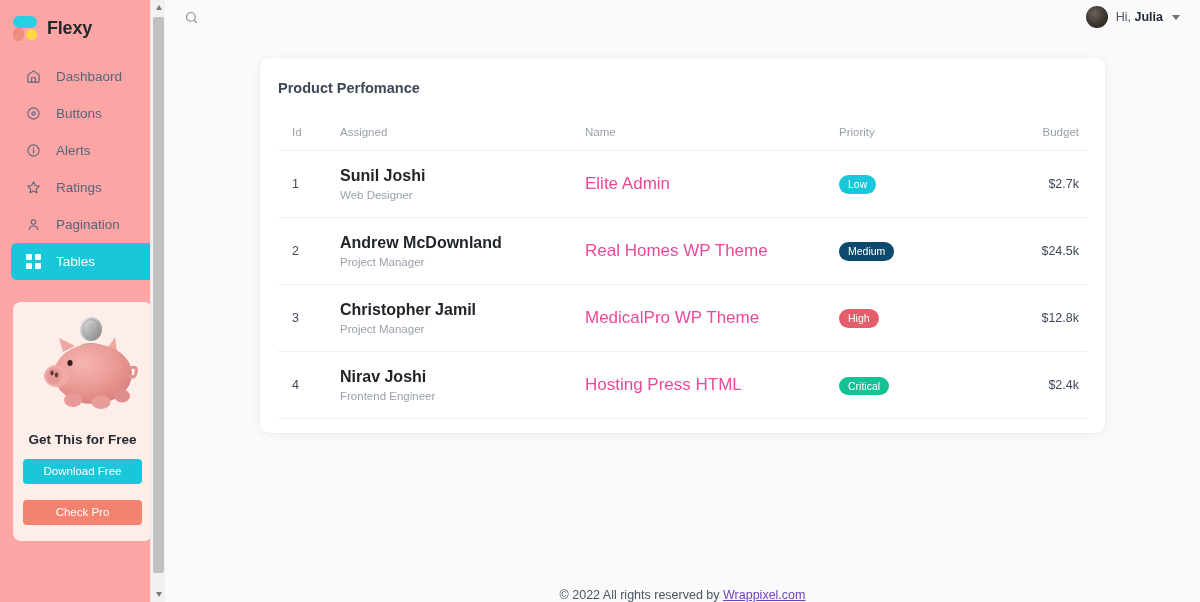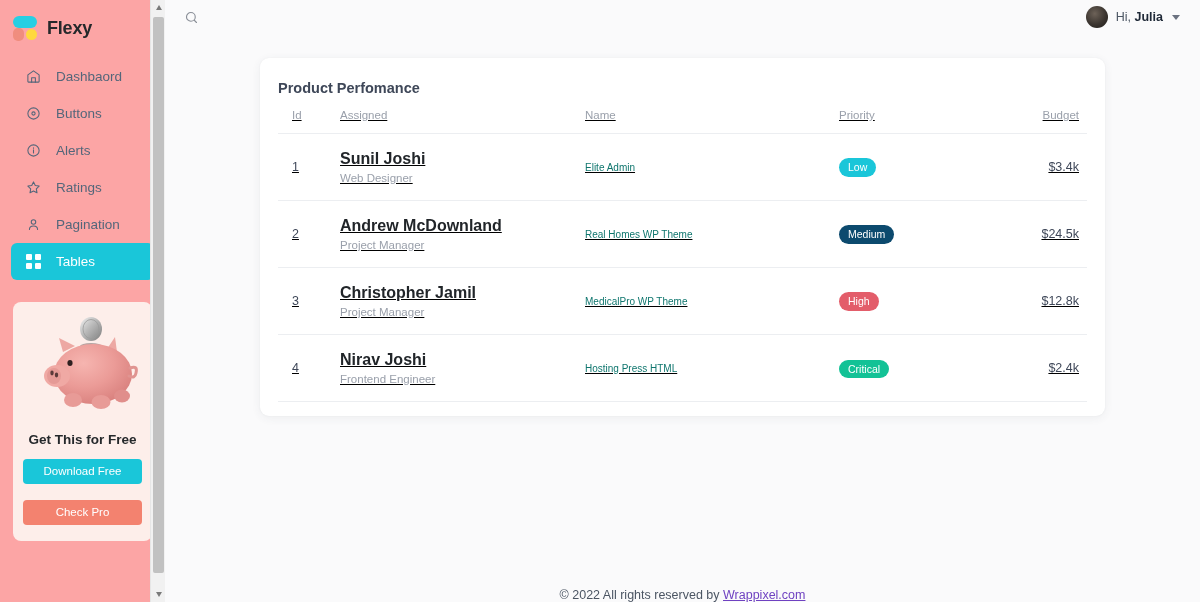--- a/index.html
+++ b/index.html
@@ -207,24 +207,24 @@
     margin-top: 24px;
     background: #ffffff;
     border-radius: 9px;
     box-shadow: 0 2px 10px rgba(60,72,88,.07), 0 0 2px rgba(60,72,88,.06);
     padding: 22px 18px 14px 18px;
   }
   .card-title {
     font-size: 14.5px;
     color: #3e4758;
     padding-left: 0px;
-    margin-bottom: 13px;
-  }
-
-  table { width: 100%; border-collapse: collapse; text-decoration: underline; }
+    margin-bottom: 30px;
+  }
+
+  table { width: 100%; border-collapse: collapse; }
   thead th {
     font-size: 11.5px;
     font-weight: normal;
     color: #9aa0ab;
     text-align: left;
     padding: 0 0 12px 0;
     border-bottom: 1px solid #eceef1;
   }
   tbody td {
     padding: 14px 0;
@@ -233,21 +233,21 @@
   }
   .col-id      { width: 62px; padding-left: 14px !important; }
   .col-assign  { width: 245px; }
   .col-name    { width: 254px; }
   .col-prio    { width: 183px; }
   .col-budget  { text-align: right; padding-right: 8px !important; }
 
   .cell-id { font-size: 12.5px; color: #3e4758; }
   .p-name { font-size: 16px; font-weight: bold; color: #212529; line-height: 1.35; }
   .p-role { font-size: 11.5px; color: #9aa0ab; line-height: 1.35; margin-top: 1px; }
-  .cell-project { font-size: 10px; color: #0f766e; }
+  .cell-project { font-size: 17px; color: #ec4899; }
   .cell-budget { font-size: 12.5px; color: #3e4758; }
 
   .badge {
     display: inline-block;
     font-size: 10.5px;
     color: #ffffff;
     border-radius: 11px;
     padding: 3px 9px 3px 9px;
     line-height: 1.2;
   }
@@ -440,21 +440,21 @@
             <tr>
               <td class="col-id cell-id">1</td>
               <td class="col-assign">
                 <div class="p-name">Sunil Joshi</div>
                 <div class="p-role">Web Designer</div>
               </td>
               <td class="col-name cell-project">Elite Admin</td>
               <td class="col-prio">
                 <span class="badge" style="background: rgb(26, 198, 217);">Low</span>
               </td>
-              <td class="col-budget cell-budget">$3.4k</td>
+              <td class="col-budget cell-budget">$2.7k</td>
             </tr>
 
             <tr>
               <td class="col-id cell-id">2</td>
               <td class="col-assign">
                 <div class="p-name">Andrew McDownland</div>
                 <div class="p-role">Project Manager</div>
               </td>
               <td class="col-name cell-project">Real Homes WP Theme</td>
               <td class="col-prio">

